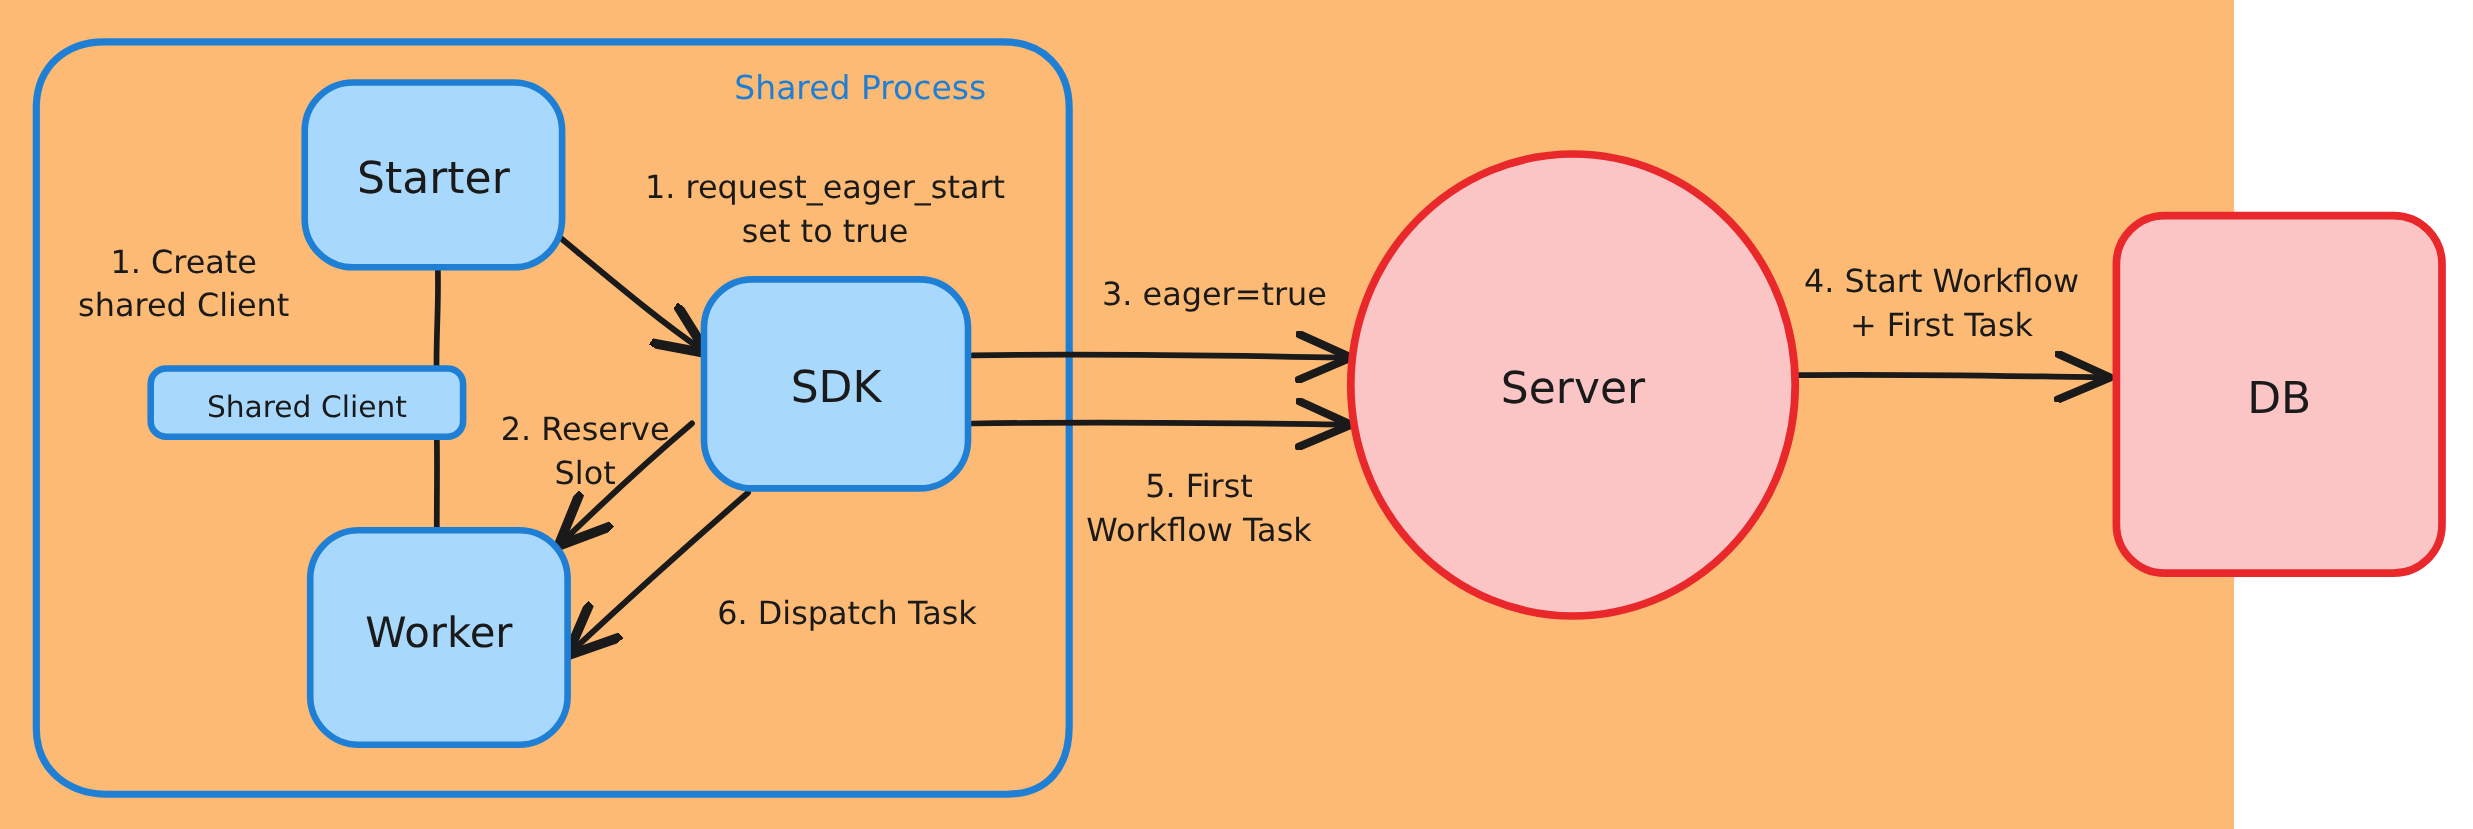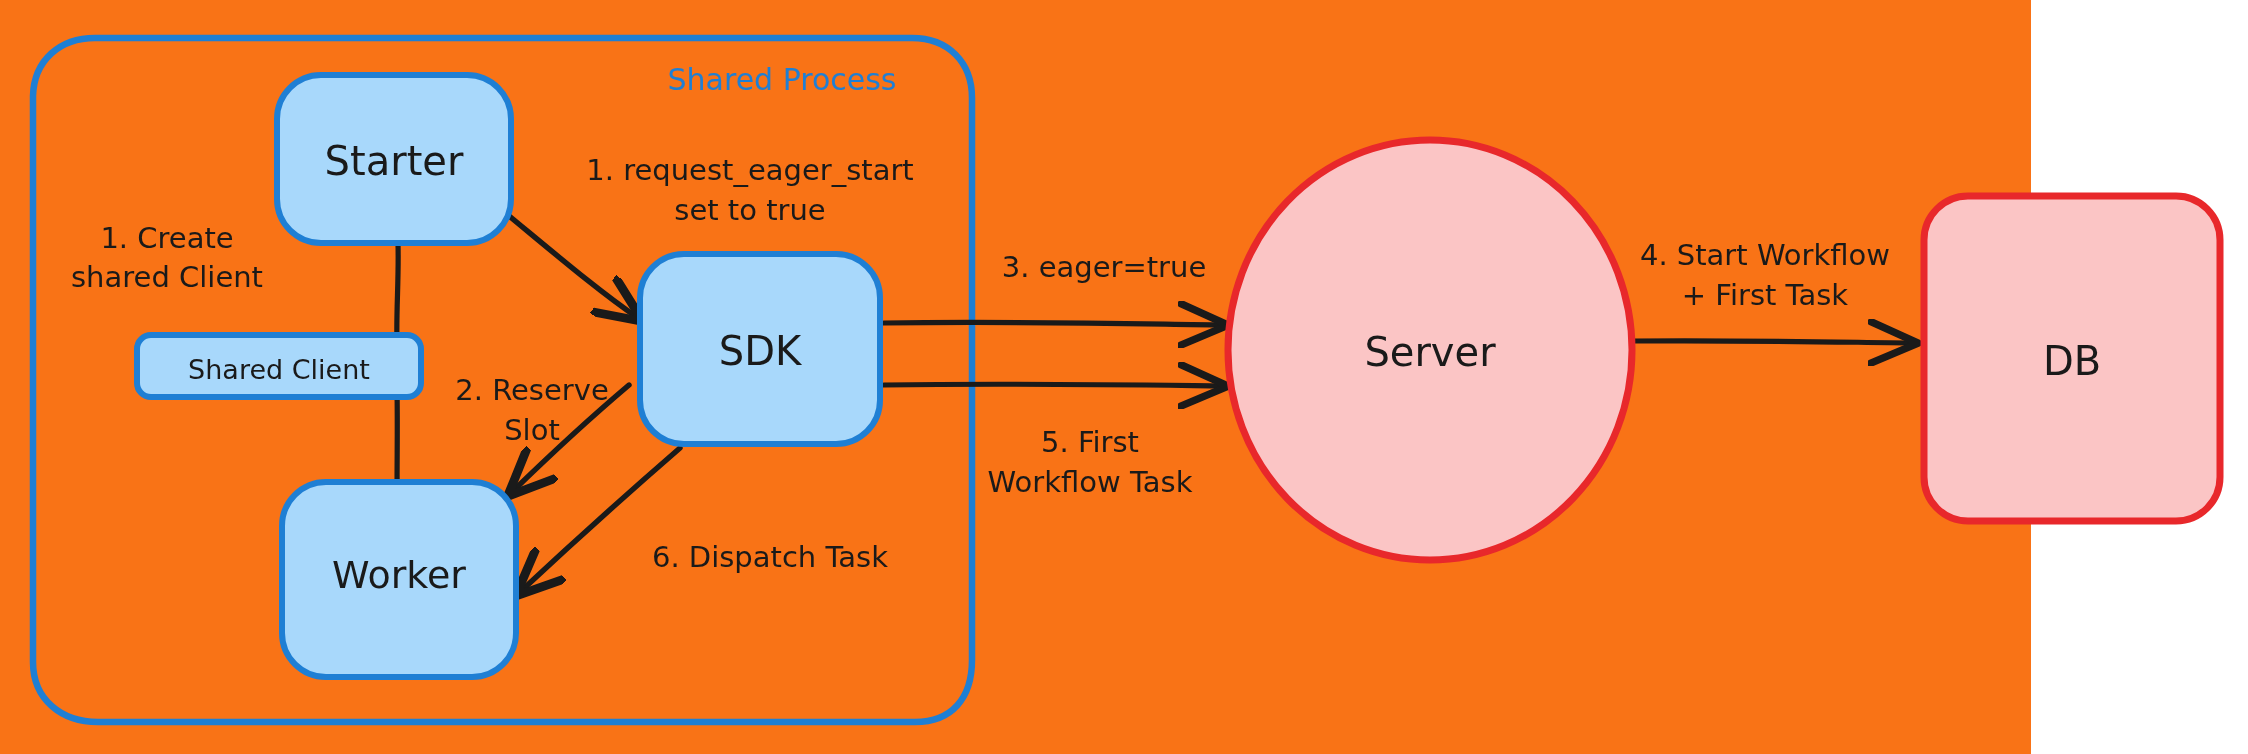--- a/index.html
+++ b/index.html
@@ -11,21 +11,21 @@
   body {
     width: 2248px;
     height: 754px;
     overflow: hidden;
     font-family: "DejaVu Sans", sans-serif;
   }
   #diagram-root {
     position: relative;
     width: 2031px;
     height: 754px;
-    background: #f97316;
+    background: #fdba74;
   }
   #diagram-svg {
     position: absolute;
     top: 0;
     left: 0;
     width: 2248px;
     height: 754px;
   }
   .node-label {
     font-family: "DejaVu Sans", sans-serif;

